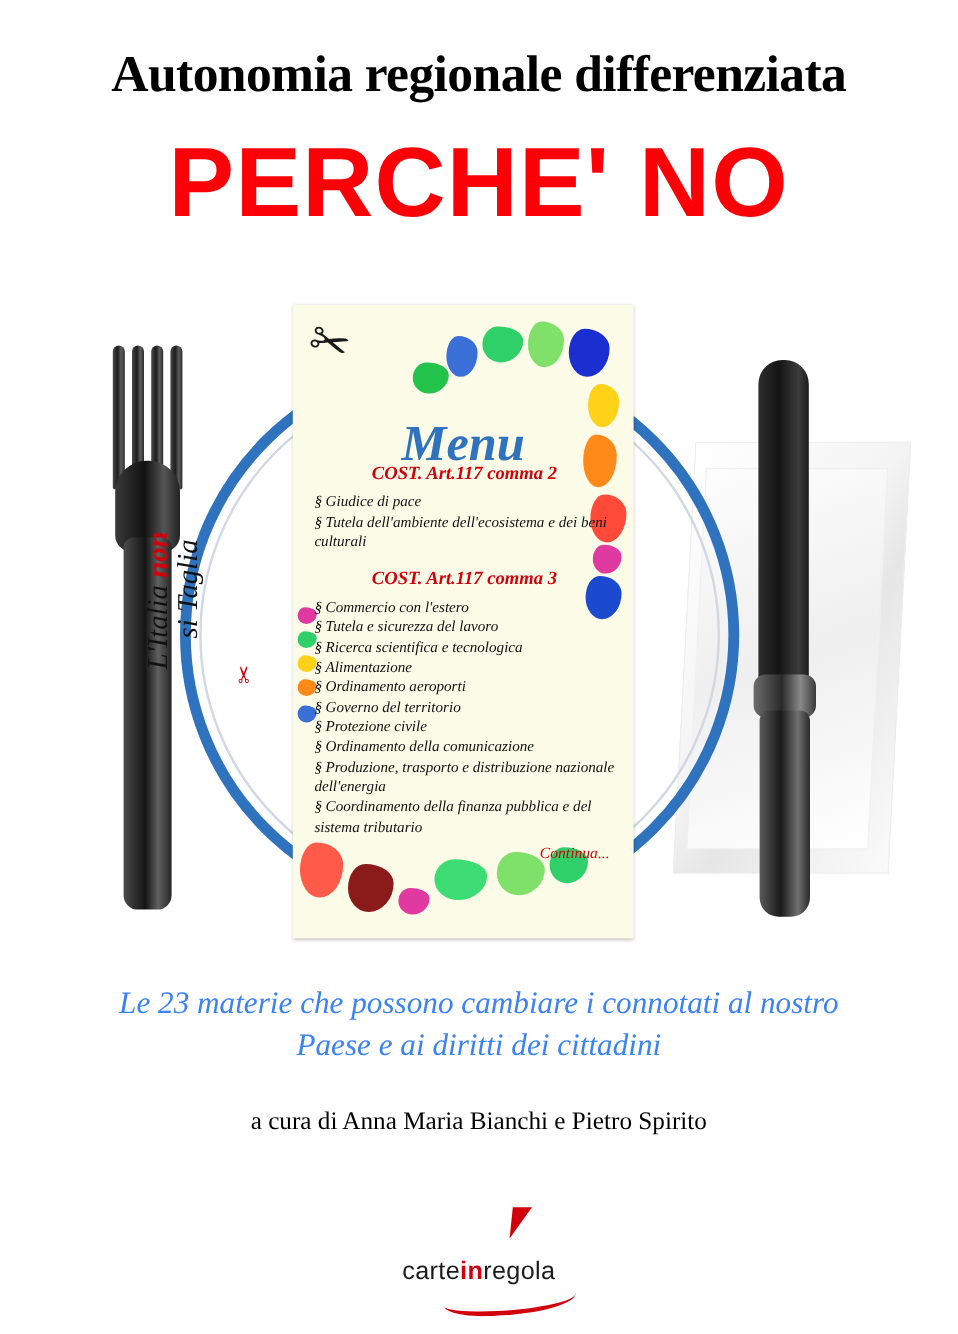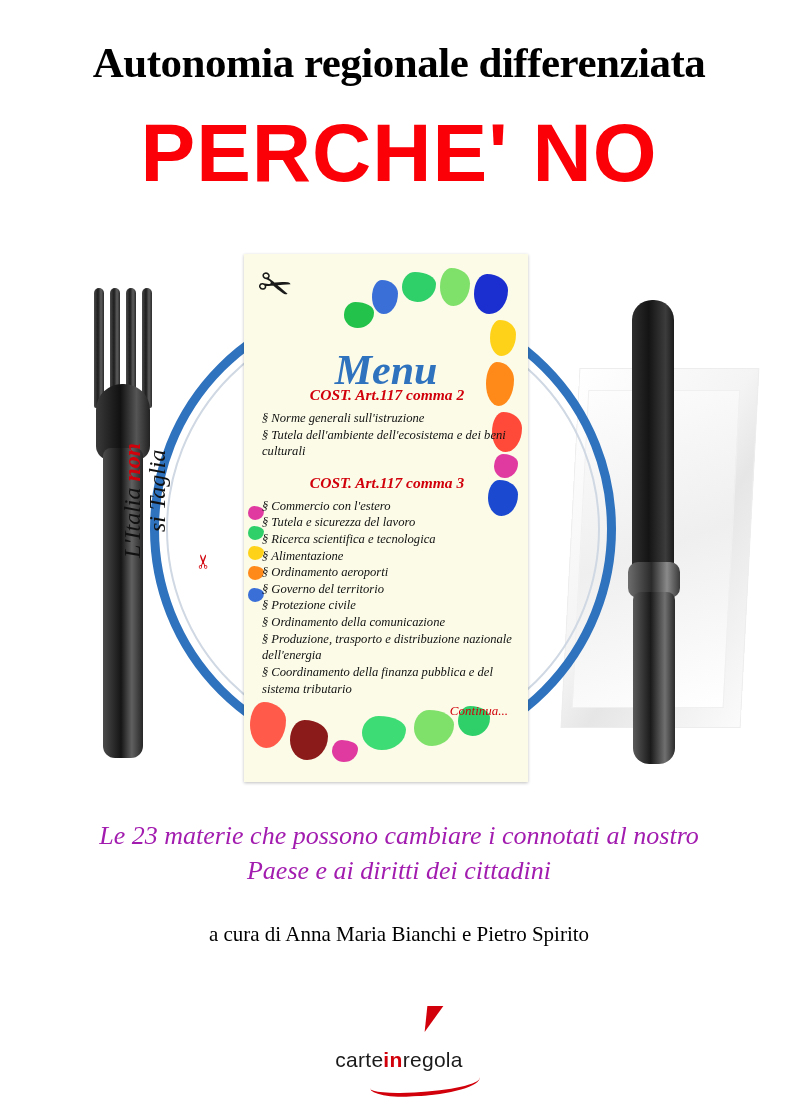--- a/index.html
+++ b/index.html
@@ -273,21 +273,21 @@
   .caption {
     position: absolute;
     top: 818px;
     left: 0;
     width: 798px;
     text-align: center;
     font-family: "Liberation Serif", serif;
     font-style: italic;
     font-size: 26px;
     line-height: 1.35;
-    color: #a21caf;
+    color: #3b82f6;
   }
   .byline {
     position: absolute;
     top: 922px;
     left: 0;
     width: 798px;
     text-align: center;
     font-family: "Liberation Serif", serif;
     font-size: 21px;
     color: #000;
@@ -399,21 +399,21 @@
     <div class="blob" style="left:88px;top:486px;width:26px;height:22px;background:#e03aa0;"></div>
     <div class="blob" style="left:118px;top:462px;width:44px;height:34px;background:#3ddc74;"></div>
     <div class="blob" style="left:170px;top:456px;width:40px;height:36px;background:#7fe06a;"></div>
     <div class="blob" style="left:214px;top:452px;width:32px;height:30px;background:#2fcf6a;"></div>
 
     <div class="menu-title">Menu</div>
 
     <div class="menu-body">
       <div class="menu-h">COST. Art.117 comma  2</div>
       <ul class="menu-list">
-        <li><span class="sec">§</span><span>Norme generali sull'istruzione</span></li>
+        <li><span class="sec">§</span><span>Giudice di pace</span></li>
         <li><span class="sec">§</span><span>Tutela dell'ambiente dell'ecosistema e dei beni culturali</span></li>
       </ul>
 
       <div class="menu-h second">COST. Art.117 comma  3</div>
       <ul class="menu-list">
         <li><span class="sec">§</span><span>Commercio con l'estero</span></li>
         <li><span class="sec">§</span><span>Tutela e sicurezza del lavoro</span></li>
         <li><span class="sec">§</span><span>Ricerca scientifica e tecnologica</span></li>
         <li><span class="sec">§</span><span>Alimentazione</span></li>
         <li><span class="sec">§</span><span>Ordinamento aeroporti</span></li>

